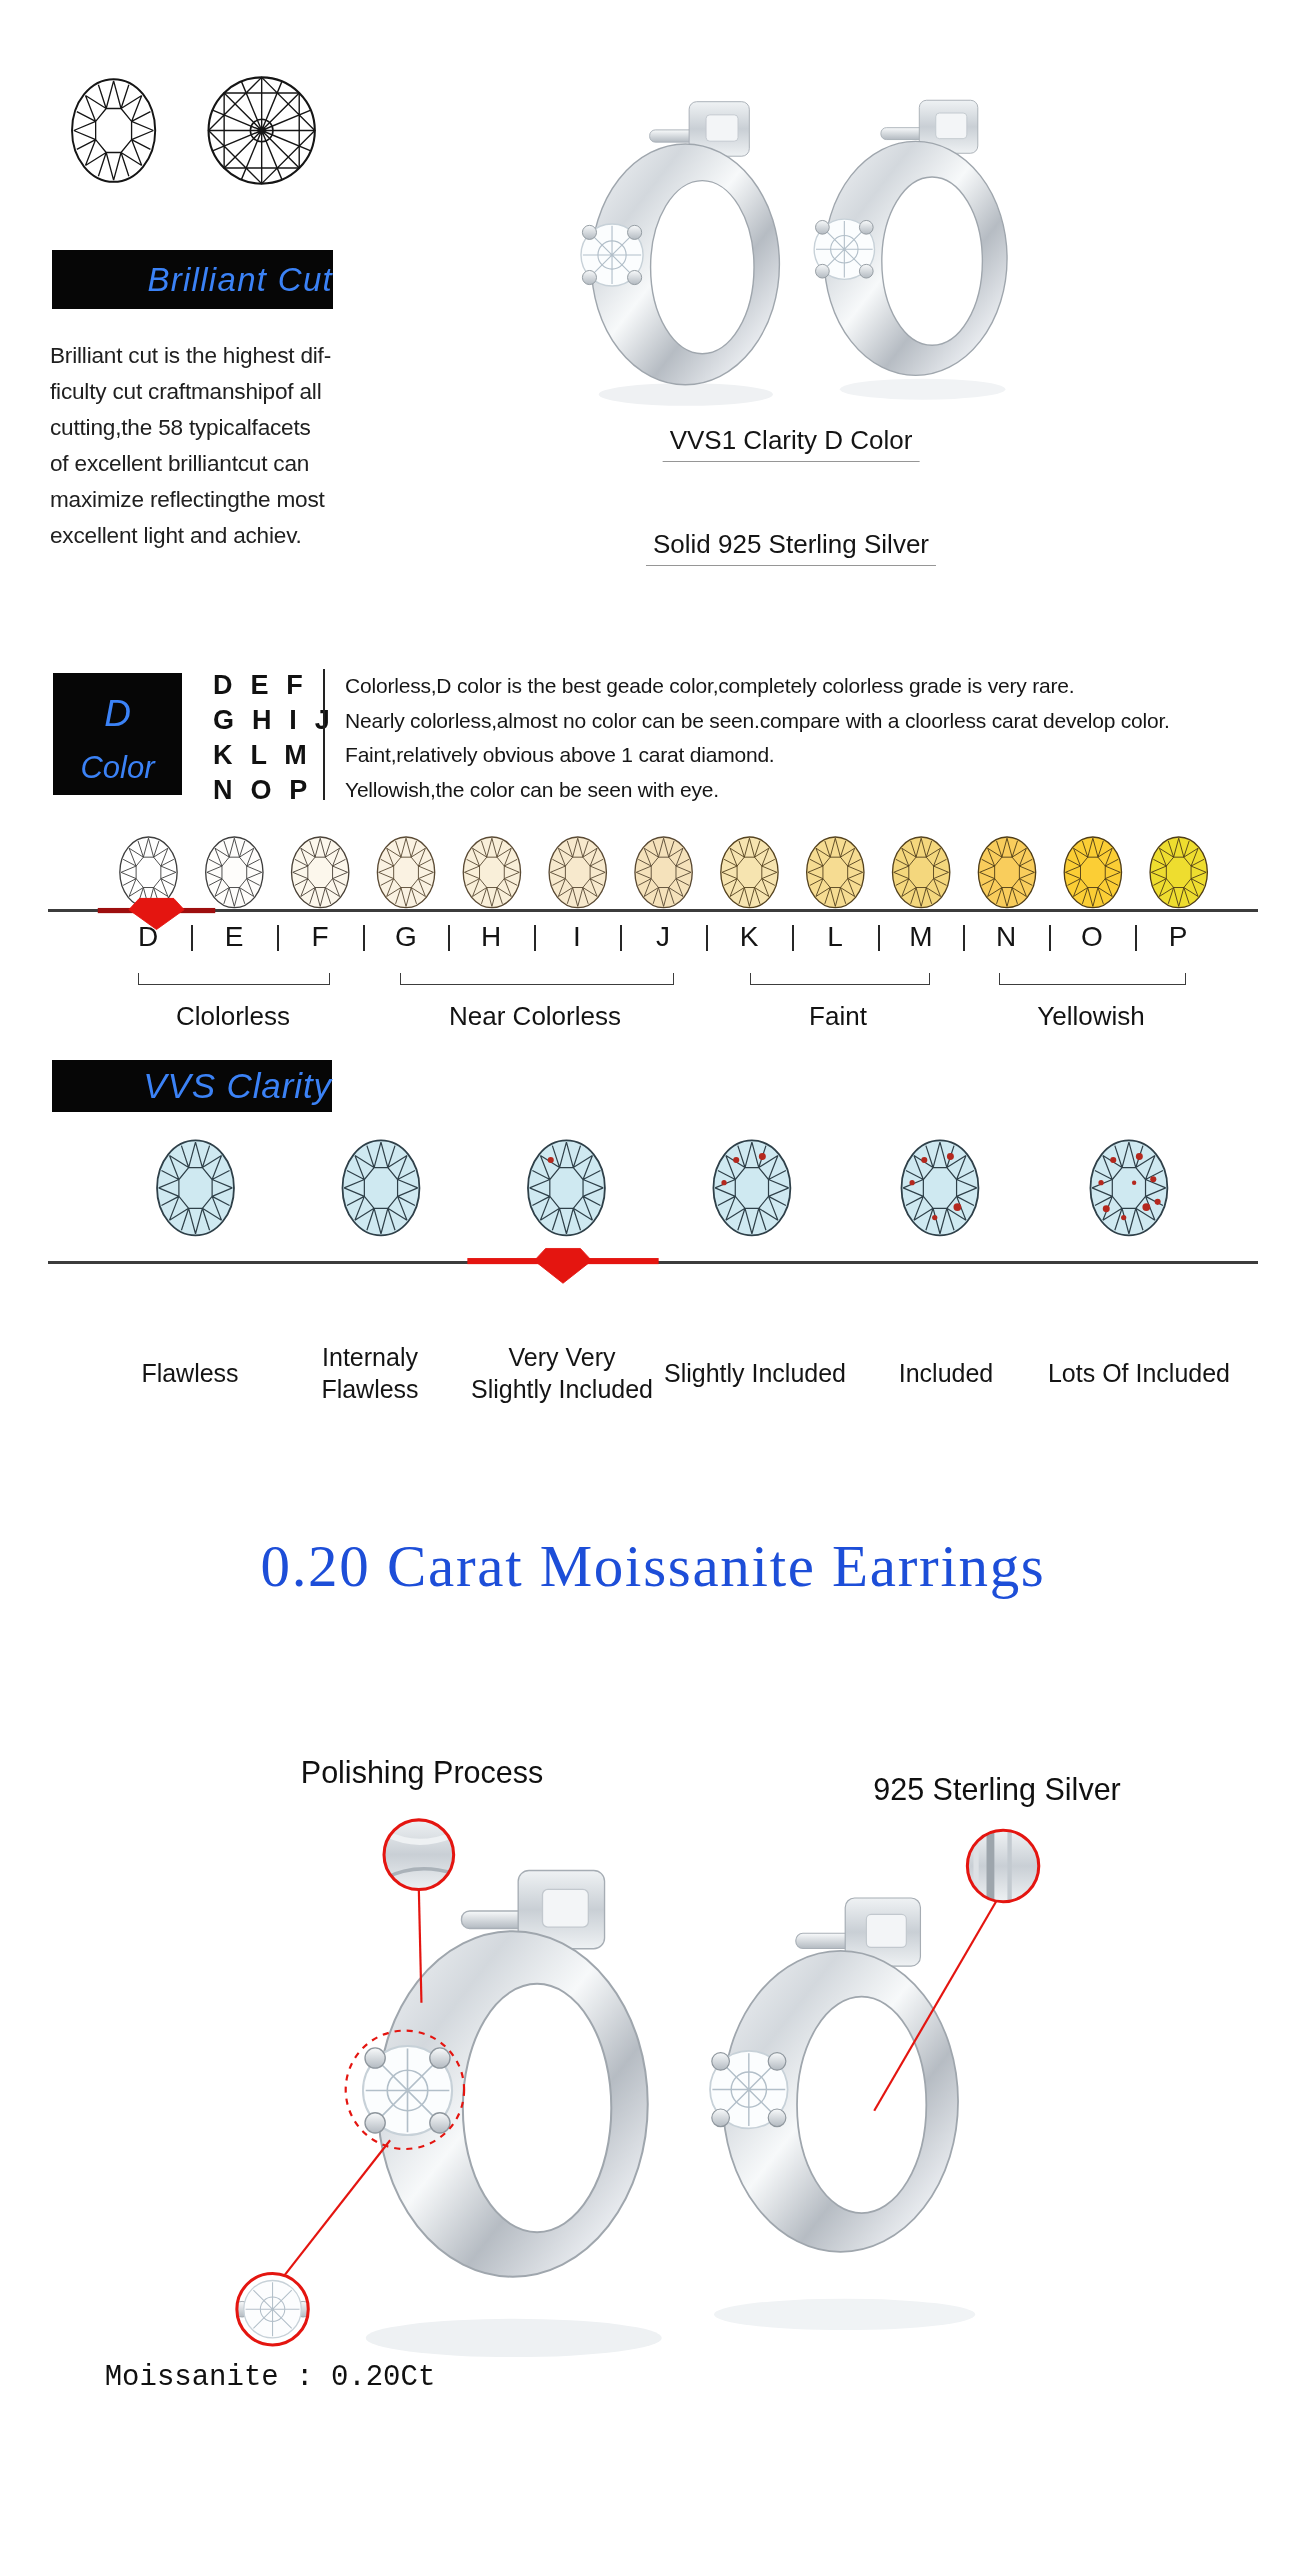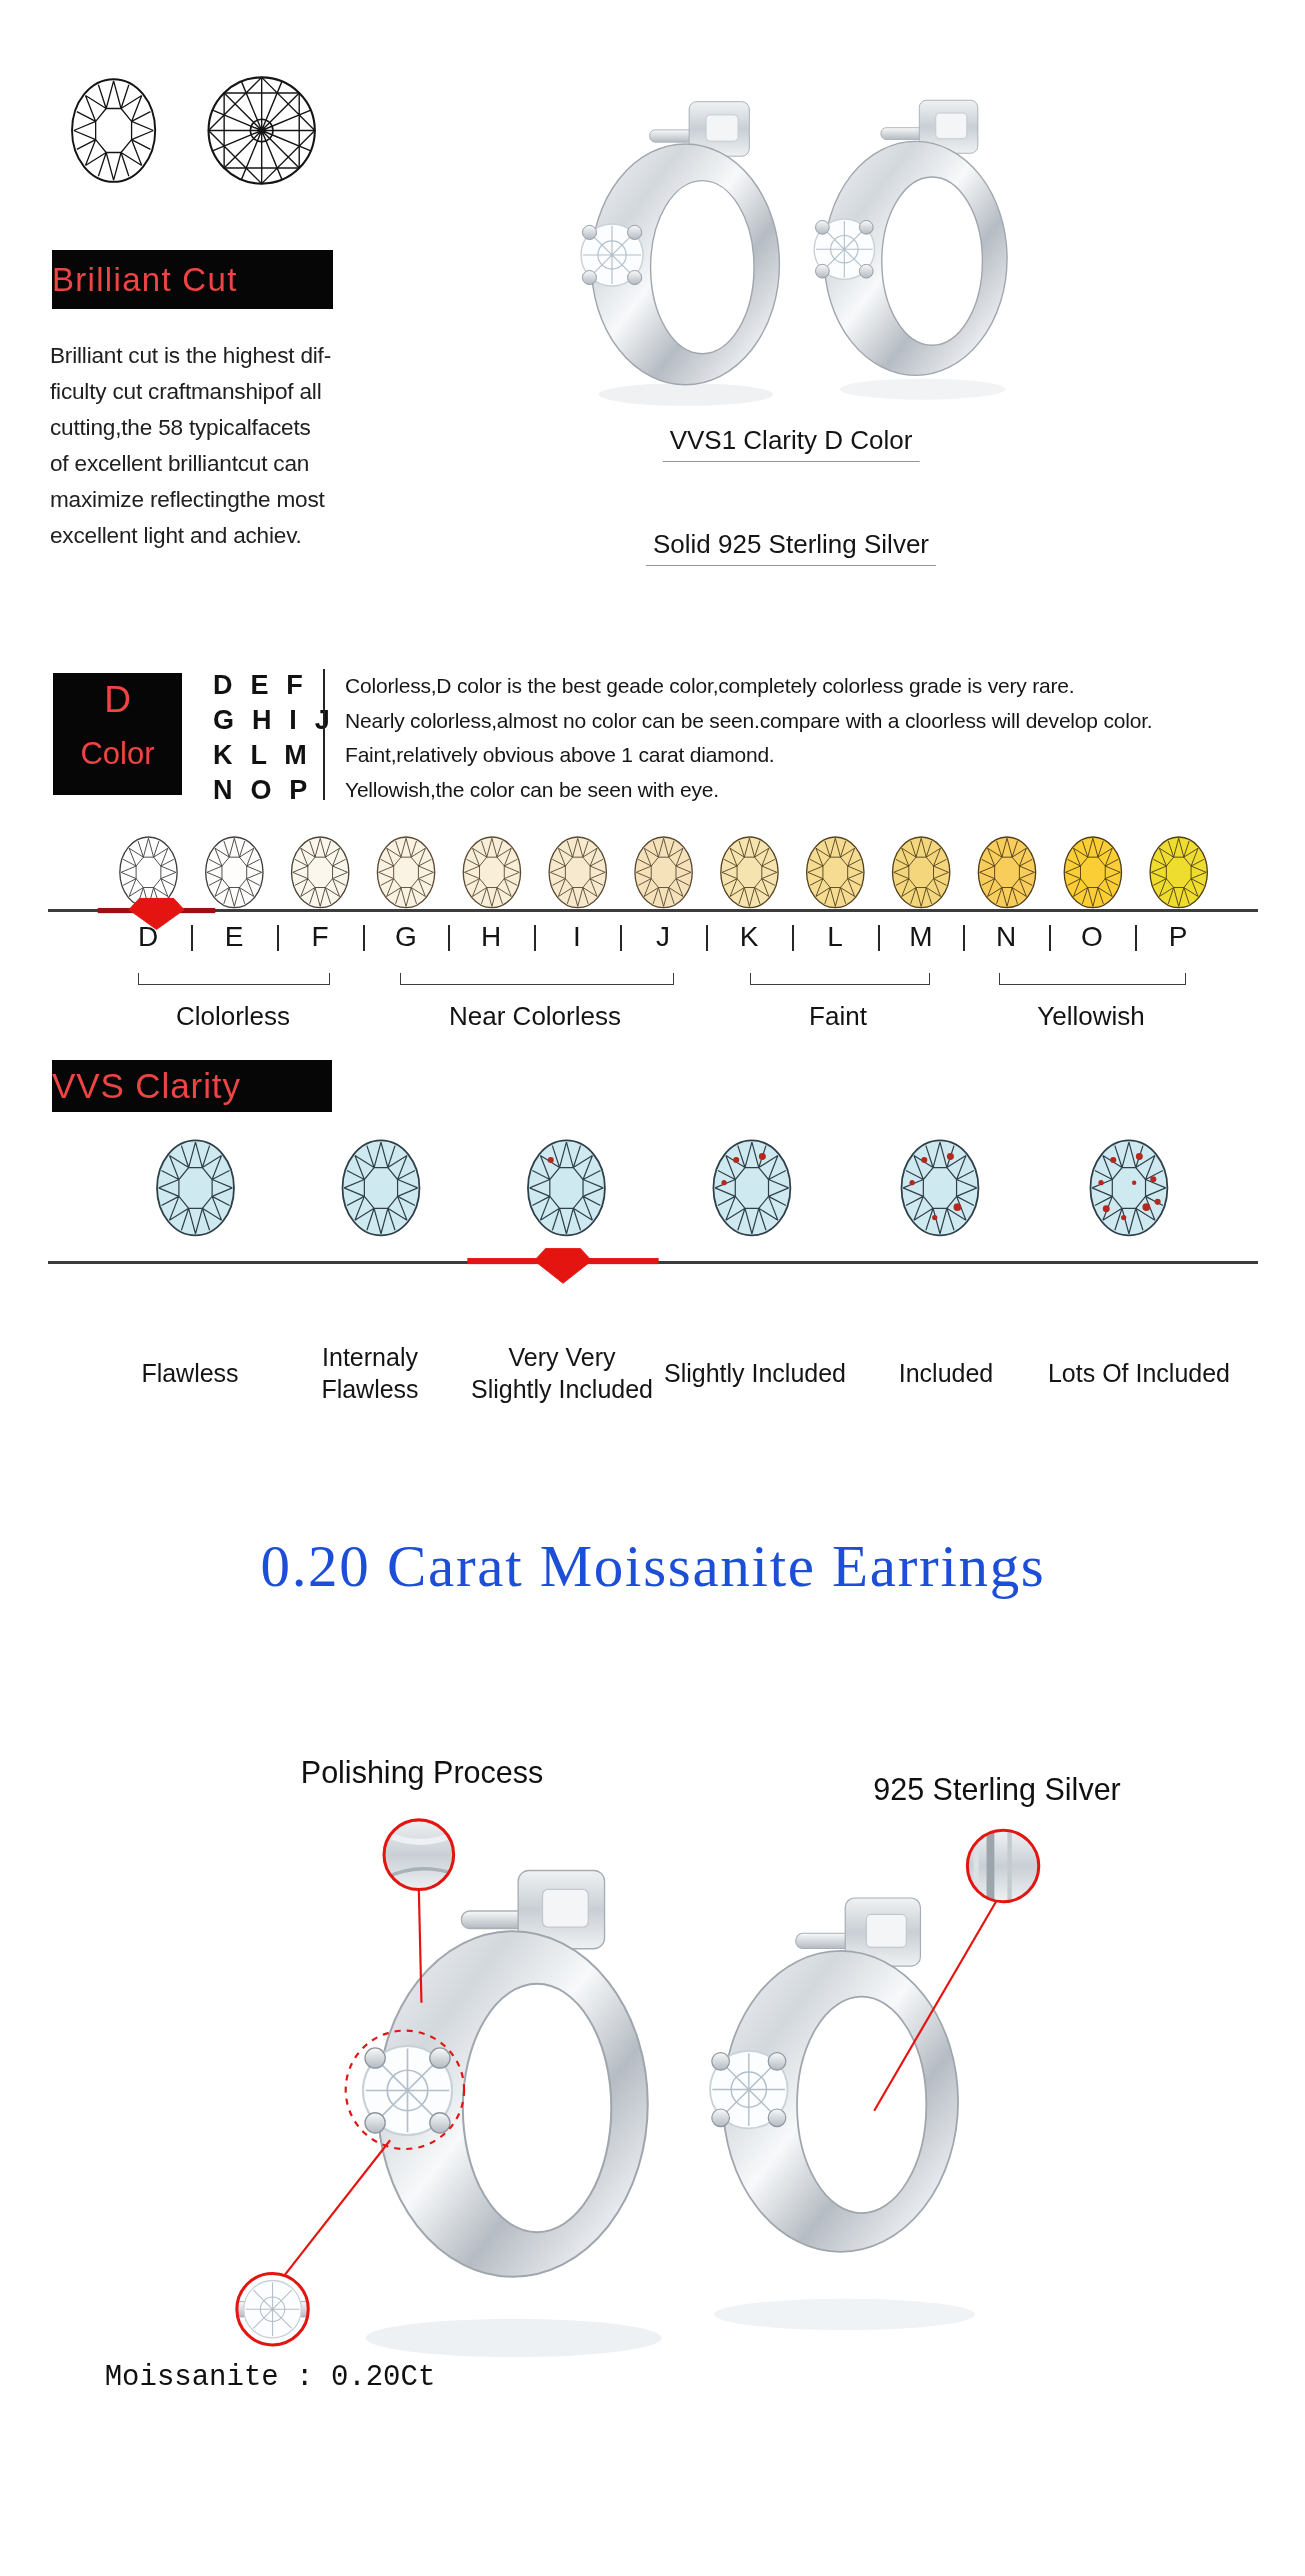--- a/index.html
+++ b/index.html
@@ -1,19 +1,19 @@
 <!DOCTYPE html>
 <html style="font-size:14px"><head>
 <meta charset="utf-8">
 <style>
   html,body{margin:0;padding:0;background:#fff;}
   #canvas{position:relative;width:1306px;height:2576px;background:#ffffff;overflow:hidden;
           font-family:"Liberation Sans",sans-serif;color:#1a1a1a;}
   .abs{position:absolute;}
-  .black-label{background:#060606;color:#ef4444;display:flex;align-items:center;justify-content:flex-start;}
+  .black-label{background:#060606;color:#3b82f6;display:flex;align-items:center;justify-content:flex-end;font-style:italic;}
   .intro-line{font-size:22.6px;line-height:36px;color:#202020;letter-spacing:-0.2px;white-space:nowrap;}
   .spec-line{position:absolute;transform:translateX(-50%);font-size:26px;color:#141414;
              padding:0 7px 5.2px 7px;border-bottom:1.7px solid #969696;white-space:nowrap;}
   .grade-letters{position:absolute;font-size:27px;letter-spacing:5.2px;color:#111;white-space:nowrap;font-weight:bold;}
   .grade-desc{position:absolute;font-size:21px;color:#161616;white-space:nowrap;letter-spacing:-0.2px;}
   .scale-letter{position:absolute;transform:translateX(-50%);font-size:28px;color:#141414;}
   .vsep{position:absolute;width:1.7px;background:#262626;}
   .hline{position:absolute;background:#3c3c3c;height:2.6px;}
   .bracket{position:absolute;top:973px;height:11.3px;border:1.7px solid #3c3c3c;border-top:none;}
   .group-label{position:absolute;transform:translateX(-50%);top:1001px;font-size:26px;color:#121212;white-space:nowrap;}
@@ -123,21 +123,21 @@
     <span>D</span>
     <span style="font-size:31px">Color</span>
   </div>
 
   <span class="grade-letters" style="left:213px;top:670px">D E F</span>
   <span class="grade-letters" style="left:213px;top:705px">G H I J</span>
   <span class="grade-letters" style="left:213px;top:740px">K L M</span>
   <span class="grade-letters" style="left:213px;top:775px">N O P</span>
   <div class="abs" style="left:323px;top:669px;width:1.7px;height:131px;background:#222"></div>
   <span class="grade-desc" style="left:345px;top:674px">Colorless,D color is the best geade color,completely colorless grade is very rare.</span>
-  <span class="grade-desc" style="left:345px;top:709px">Nearly colorless,almost no color can be seen.compare with a cloorless will develop color.</span>
+  <span class="grade-desc" style="left:345px;top:709px">Nearly colorless,almost no color can be seen.compare with a cloorless carat develop color.</span>
   <span class="grade-desc" style="left:345px;top:743px">Faint,relatively obvious above 1 carat diamond.</span>
   <span class="grade-desc" style="left:345px;top:778px">Yellowish,the color can be seen with eye.</span>
 
   <svg id="color-gems" class="abs" style="left:44px;top:829px" width="1219" height="98" viewBox="0 0 1400 112">
       <use href="#gem-cut" x="85.0" y="6" width="70" height="87" fill="#ffffff" style="color:#3f3f3f"></use>
       <use href="#gem-cut" x="183.6" y="6" width="70" height="87" fill="#fefdfb" style="color:#3f3f3f"></use>
       <use href="#gem-cut" x="282.2" y="6" width="70" height="87" fill="#fcf7ec" style="color:#4a4238"></use>
       <use href="#gem-cut" x="380.8" y="6" width="70" height="87" fill="#faf2e2" style="color:#5a4a34"></use>
       <use href="#gem-cut" x="479.4" y="6" width="70" height="87" fill="#f9efd9" style="color:#5a4a34"></use>
       <use href="#gem-cut" x="578.0" y="6" width="70" height="87" fill="#f7e9cd" style="color:#5a4a34"></use>

